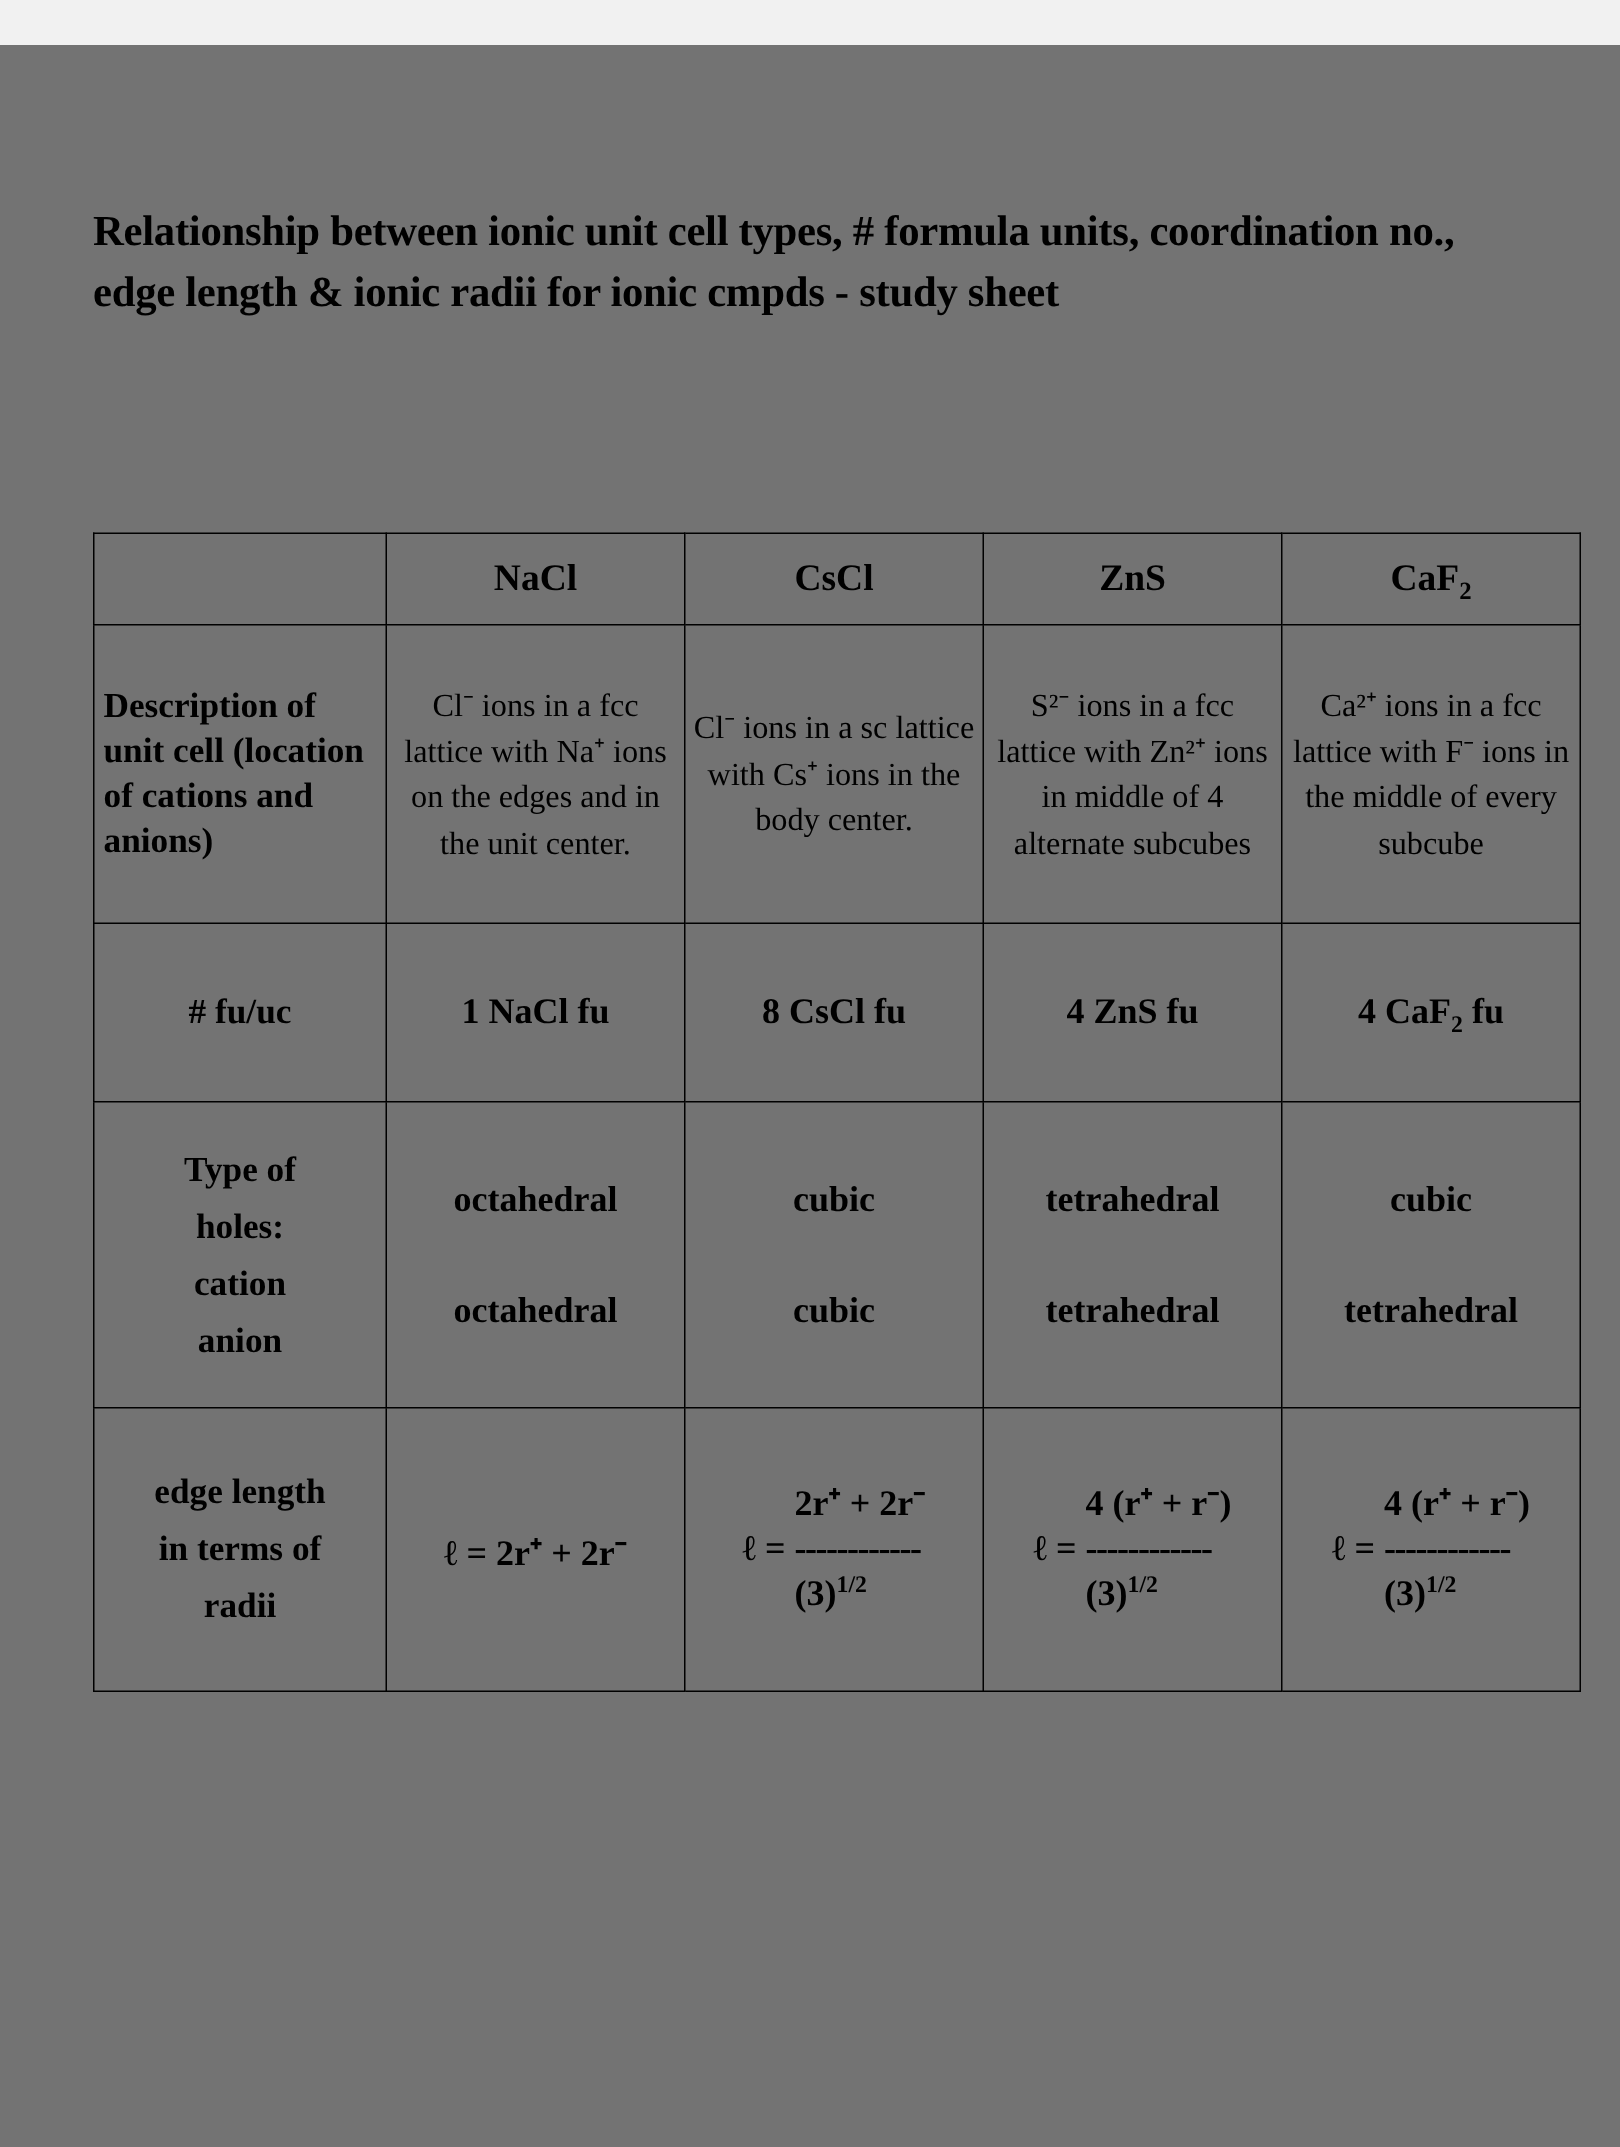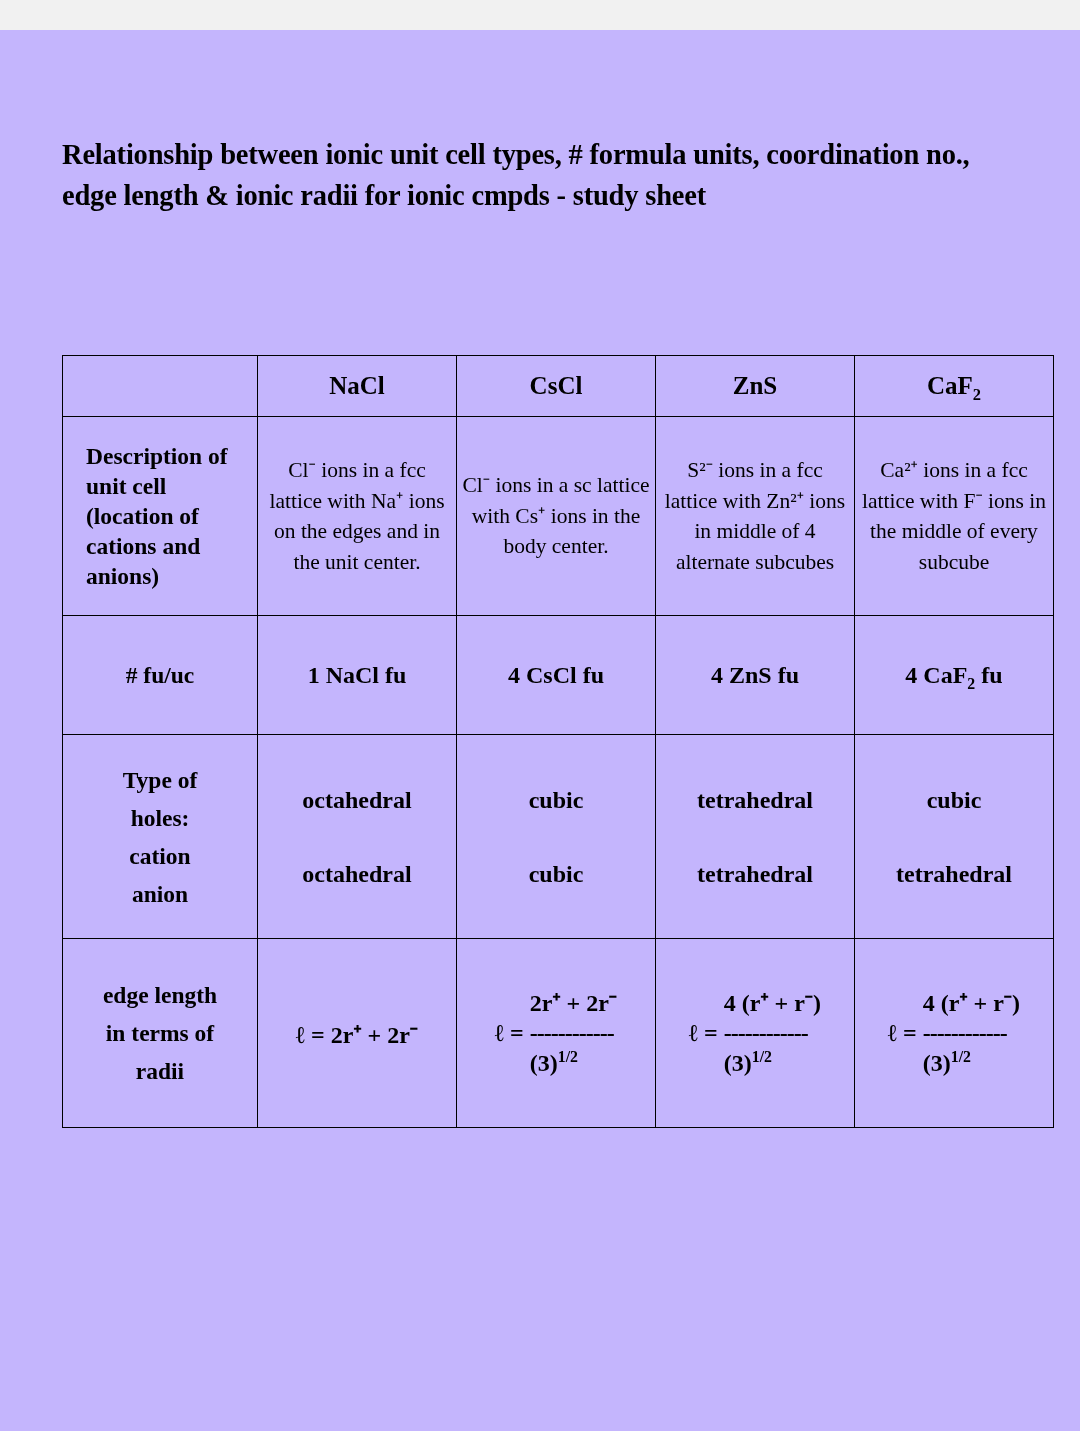--- a/index.html
+++ b/index.html
@@ -11,21 +11,21 @@
     height: 1431px;
     background: #f1f1f1;
     font-family: "Liberation Serif", serif;
   }
   .page {
     position: absolute;
     left: 0;
     top: 30px;
     width: 1080px;
     height: 1401px;
-    background: #c4b5fd;
+    background: #737373;
   }
   .doc-title {
     position: absolute;
     left: 62px;
     top: 104px;
     width: 920px;
     font-family: "Liberation Serif", serif;
     font-weight: bold;
     font-size: 28.5px;
     line-height: 41px;
@@ -132,31 +132,31 @@
     <tbody>
         <tr>
       <td class="col-head hdr-blank"></td>
       <td class="col-data hdr-cell">NaCl</td>
       <td class="col-data hdr-cell">CsCl</td>
       <td class="col-data hdr-cell">ZnS</td>
       <td class="col-data hdr-cell"><span>CaF</span><sub>2</sub></td>
     </tr>
 
     <tr class="row-desc">
-      <td class="rowhead" style="text-align:left; padding-left:23px;margin-top:36px;">Description of unit cell (location of cations and anions)</td>
+      <td class="rowhead" style="text-align:left; padding-left:6px;margin-top:36px;">Description of unit cell (location of cations and anions)</td>
       <td class="desc-cell">Cl⁻ ions in a fcc lattice with Na⁺ ions on the edges and in the unit center.</td>
       <td class="desc-cell">Cl⁻ ions in a sc lattice with Cs⁺ ions in the body center.</td>
       <td class="desc-cell">S²⁻ ions in a fcc lattice with Zn²⁺ ions in middle of 4 alternate subcubes</td>
       <td class="desc-cell">Ca²⁺ ions in a fcc lattice with F⁻ ions in the middle of every subcube</td>
     </tr>
 
     <tr class="row-fu">
       <td class="rowhead"># fu/uc</td>
       <td class="bold-cell">1 NaCl fu</td>
-      <td class="bold-cell">4 CsCl fu</td>
+      <td class="bold-cell">8 CsCl fu</td>
       <td class="bold-cell">4 ZnS fu</td>
       <td class="bold-cell">4 CaF<sub>2</sub> fu</td>
     </tr>
 
     <tr class="row-holes">
       <td class="holes-label">
         <div>Type of</div>
         <div>holes:</div>
         <div>cation</div>
         <div>anion</div>

